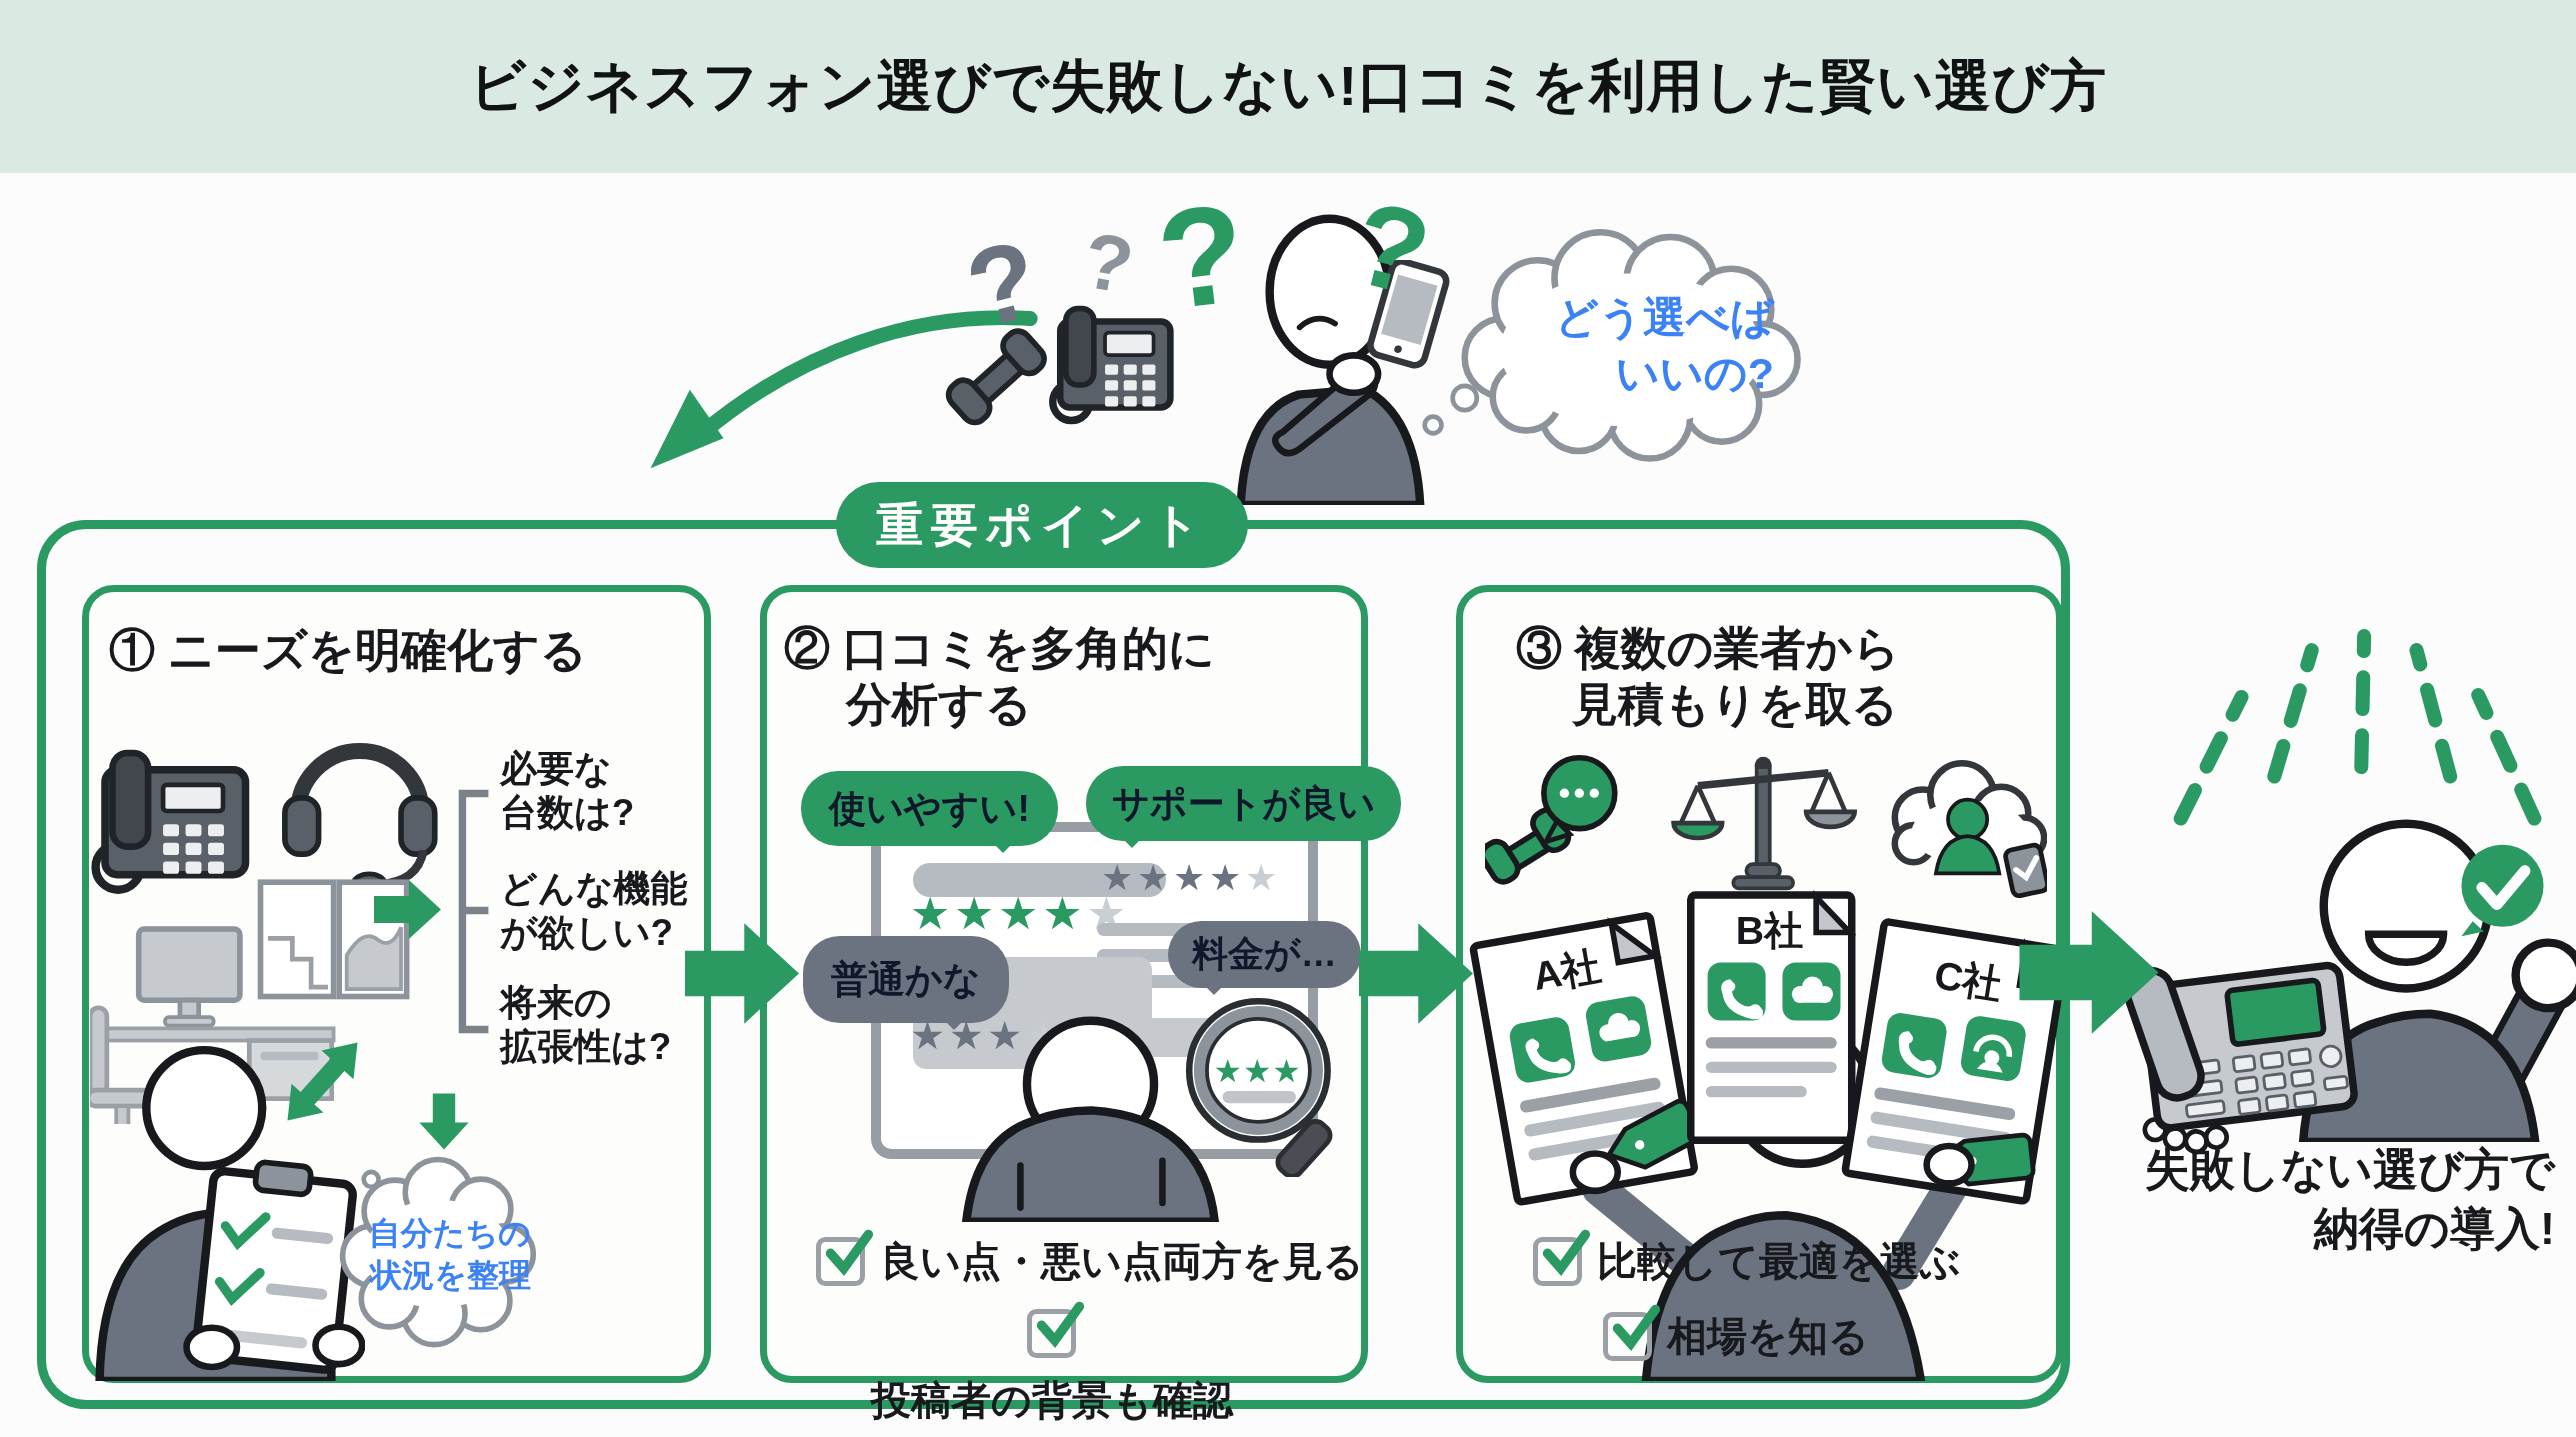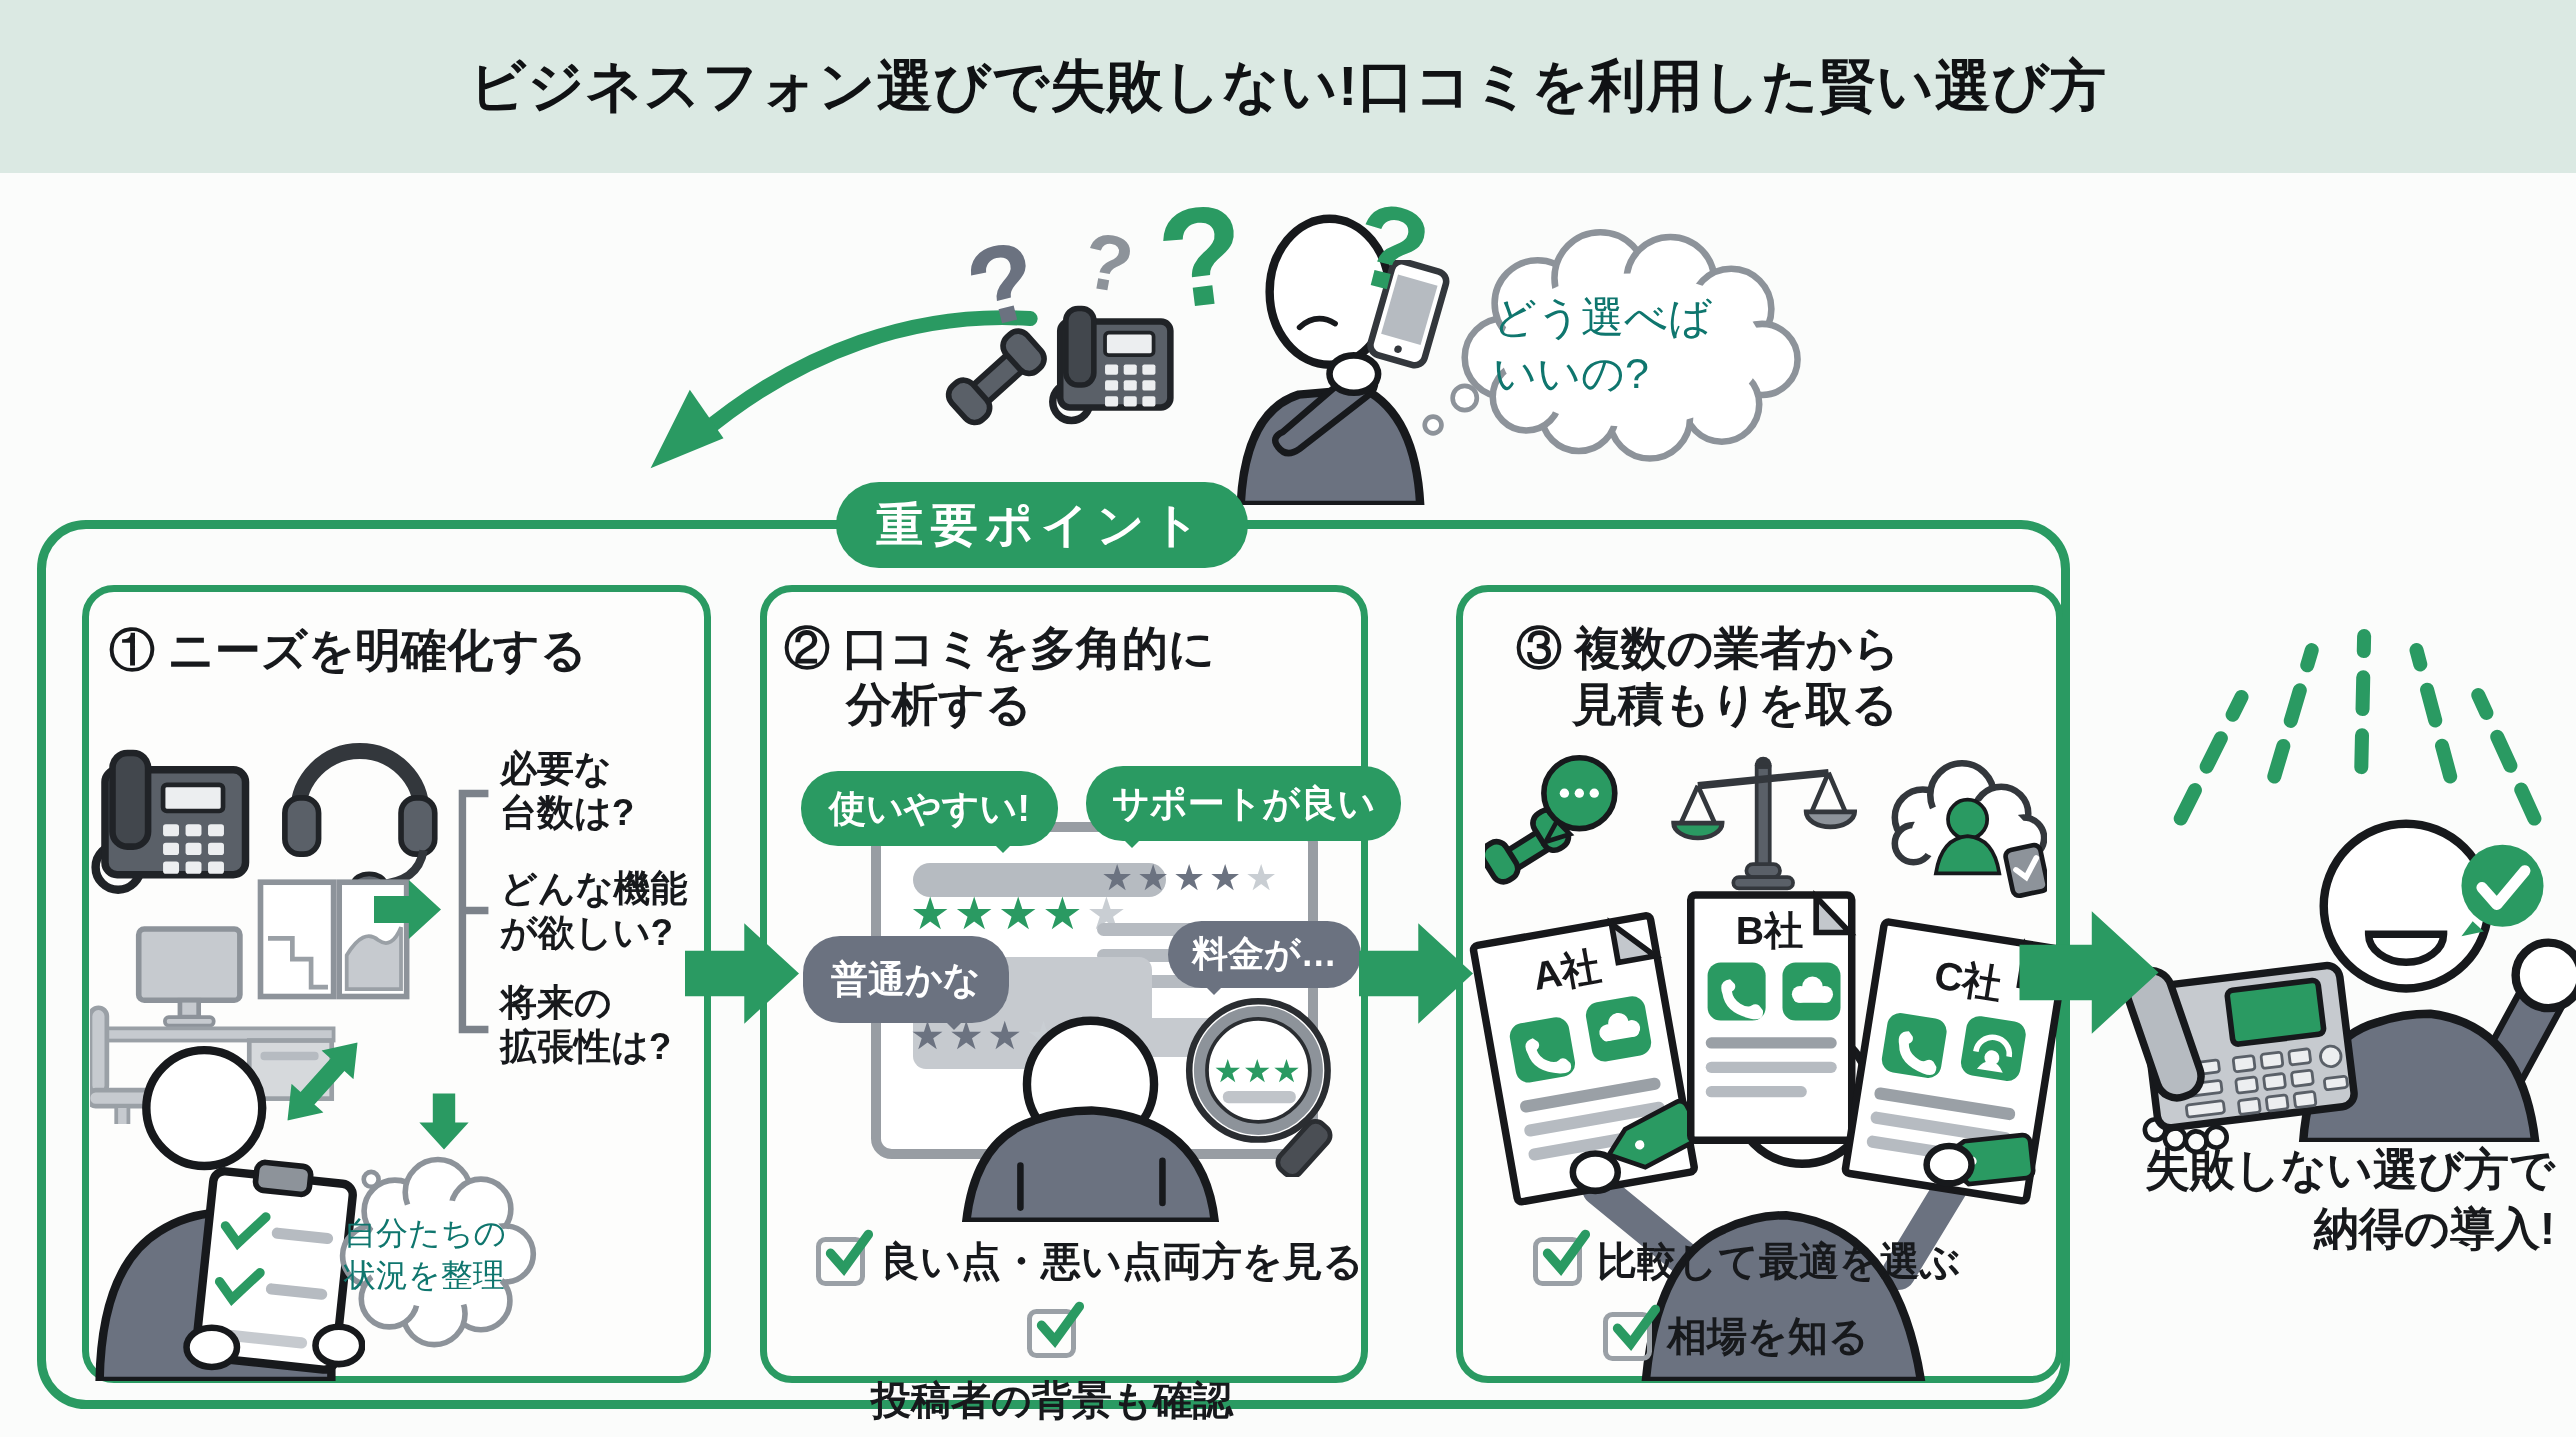--- a/index.html
+++ b/index.html
@@ -15,37 +15,37 @@
   #main-box{left:37px;top:520px;width:2033px;height:889px;border:9.4px solid #2a9a62;
             border-radius:49px;box-sizing:border-box;z-index:1;}
   .panel{top:585px;height:798px;border:7.5px solid #2a9a62;border-radius:32px;
          box-sizing:border-box;background:#fdfdfc;z-index:2;}
   #pill{left:836px;top:482px;width:412px;height:86px;background:#2a9a62;border-radius:43px;
         display:flex;align-items:center;justify-content:center;z-index:6;
         color:#fff;font-size:47px;font-weight:bold;letter-spacing:7.5px;white-space:nowrap;}
   .heading{font-size:46px;line-height:1.22;}
   
   .bubble{border-radius:37px;display:flex;align-items:center;justify-content:center;
-          color:#ffffff;font-weight:bold;white-space:nowrap;z-index:4;}
+          color:#0f172a;font-weight:bold;white-space:nowrap;z-index:4;}
   .gb{background:#2a9a62;}
   .yb{background:#6b7280;}
   .bubble::after{content:"";position:absolute;bottom:-20.6px;border:14px solid transparent;}
   .gb::after{border-top-color:#2a9a62;}
   .yb::after{border-top-color:#6b7280;}
   .tail-bl::after{left:32px;}
   .tail-br::after{right:41px;}
   
   .st{font-weight:normal;letter-spacing:3.7px;white-space:nowrap;z-index:4;}
   .sg{color:#2a9a62;} .sd{color:#6b7280;} .se{color:#c9ced3;}
   
   .check-row{display:flex;align-items:center;gap:15px;z-index:4;}
   .cbx{position:relative;width:39px;height:39px;border:5.6px solid #9aa0a6;border-radius:9.4px;flex:0 0 auto;}
   .cbx svg{position:absolute;left:1.9px;top:-17px;width:51px;height:51px;}
   .ck-label{font-size:40px;font-weight:bold;color:#17191c;white-space:nowrap;}
-  .cloud-text{text-align:left;font-weight:normal;color:#0f766e;z-index:4;}
+  .cloud-text{text-align:right;font-weight:bold;color:#3b82f6;z-index:4;}
   .qmark{font-weight:bold;z-index:3;}
 </style>
 </head>
 <body>
 
 <div id="canvas">
 
   <header id="title-bar" class="abs">
     <h1>ビジネスフォン選びで失敗しない!口コミを利用した賢い選び方</h1>
   </header>

